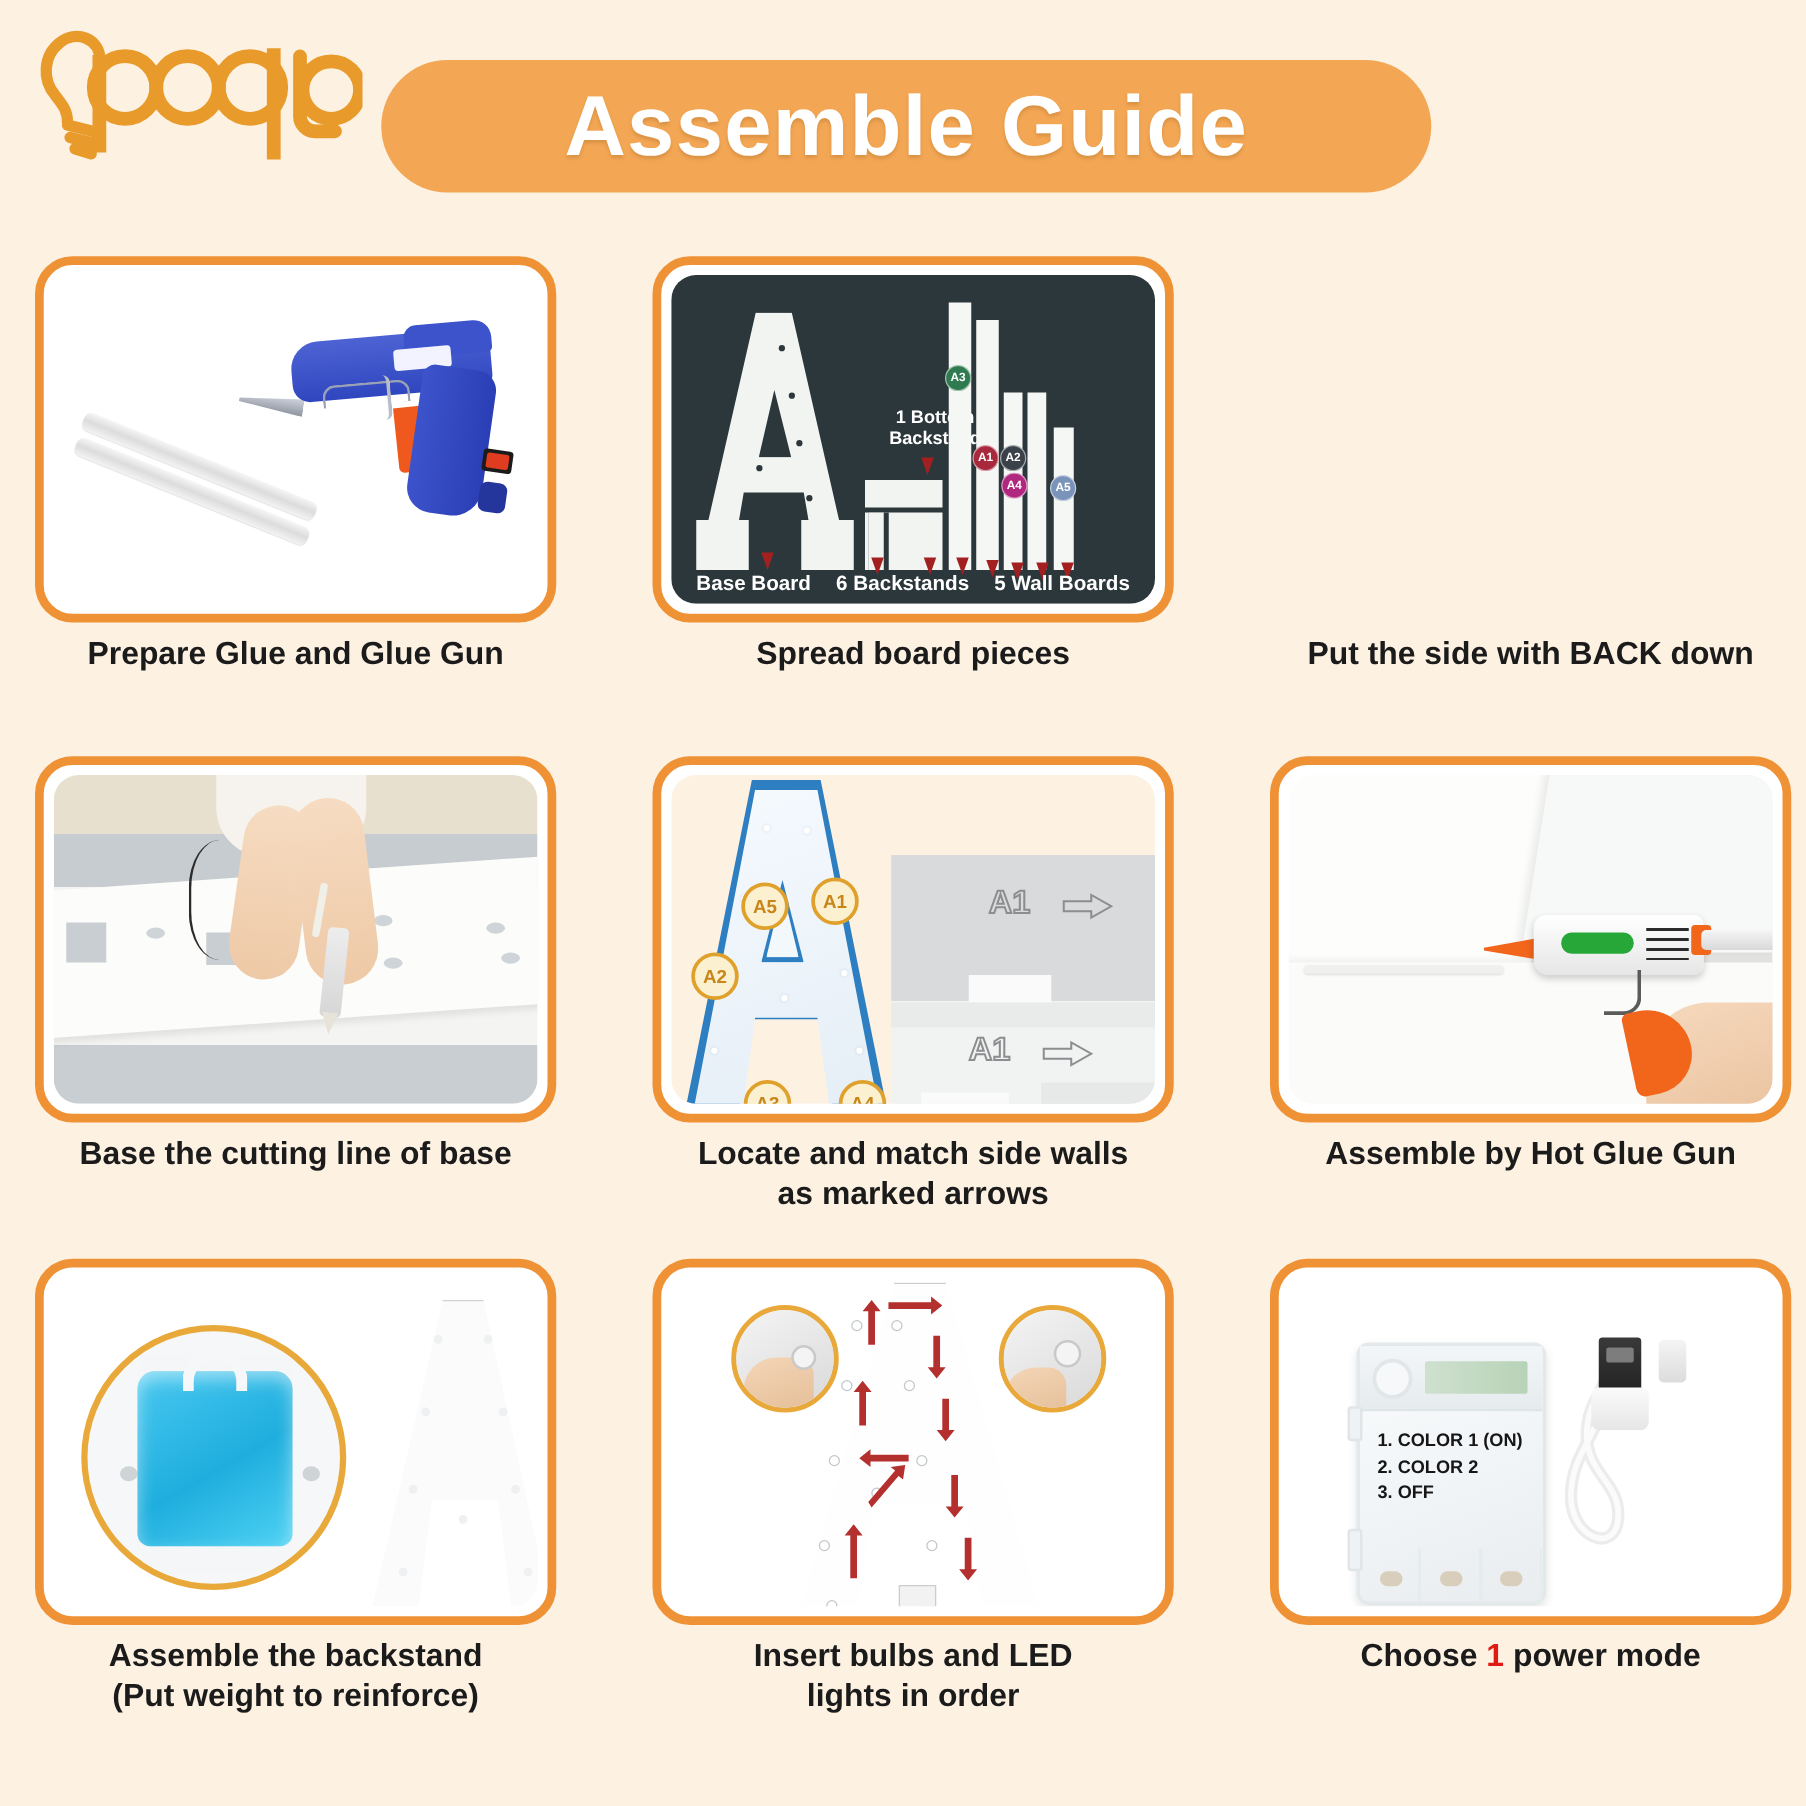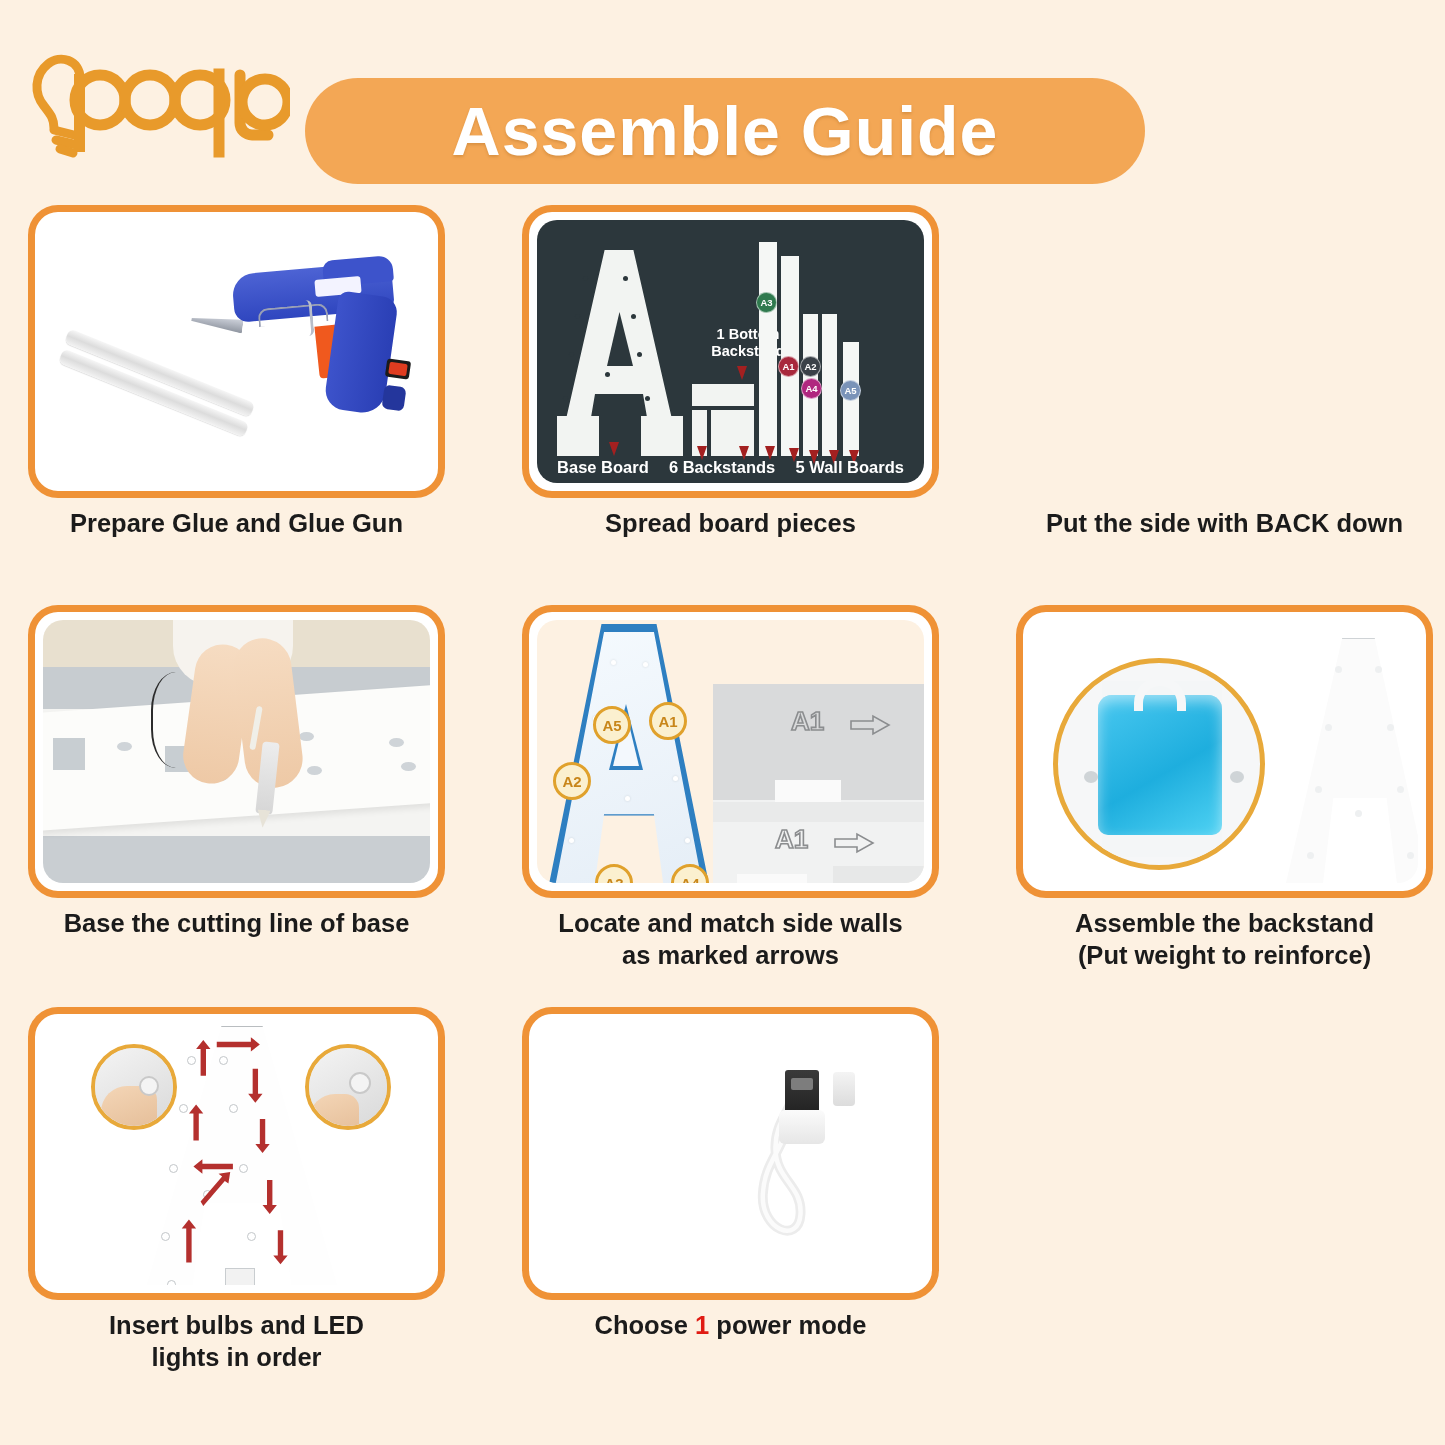--- a/index.html
+++ b/index.html
@@ -5,21 +5,21 @@
   * { box-sizing: border-box; margin: 0; padding: 0; }
   html, body {
     width: 1445px; height: 1445px;
     background: #fdf1e2;
     font-family: "Liberation Sans", sans-serif;
     overflow: hidden;
   }
   .page { position: relative; width: 1445px; height: 1445px; background: #fdf1e2; }
 
   
-  .header { position: absolute; left: 0; top: 0; width: 1445px; height: 185px; margin-top: 30px; }
+  .header { position: absolute; left: 0; top: 0; width: 1445px; height: 185px; }
   .logo { position: absolute; left: 22px; top: 18px; width: 270px; height: 120px; }
   .logo svg { display: block; }
   .title-pill {
     position: absolute; left: 305px; top: 48px;
     width: 840px; height: 106px;
     background: #f3a755; border-radius: 53px;
     display: flex; align-items: center; justify-content: center;
   }
   .title-pill .title-text {
     color: #ffffff;
@@ -380,20 +380,41 @@
             </div>
           </div>
         </div>
       </div>
       <div class="caption">
         <div>Locate and match side walls</div>
         <div>as marked arrows</div>
       </div>
     </div>
 
+    <div class="cell">
+      <div class="card">
+        <div class="card-inner">
+          <div class="p6">
+            <div class="wallboard"></div>
+            <div class="baseboard"></div>
+            <div class="glue-bead"></div>
+            <div class="g-nozzle"></div>
+            <div class="g-body"></div>
+            <div class="g-label"></div>
+            <div class="g-vents"></div>
+            <div class="g-stickcap"></div>
+            <div class="g-stick"></div>
+            <div class="g-hook"></div>
+            <div class="hand"></div>
+            <div class="g-trigger"></div>
+          </div>
+        </div>
+      </div>
+      <div class="caption">Assemble by Hot Glue Gun</div>
+    </div>
 
     <div class="cell">
       <div class="card">
         <div class="card-inner">
           <div class="p8">
             <div class="circ">
               <div class="bs-back"></div>
               <div class="screw" style="left:26px;top:108px"></div>
               <div class="screw" style="left:172px;top:108px"></div>
               <div class="waterbag"></div>
@@ -469,20 +490,36 @@
       <div class="caption">
         <div>Insert bulbs and LED</div>
         <div>lights in order</div>
       </div>
     </div>
 
     <div class="cell">
       <div class="card">
         <div class="card-inner">
           <div class="p9">
+            <div class="battbox">
+              <div class="bb-top"></div>
+              <div class="bb-btn"></div>
+              <div class="bb-chip"></div>
+              <div class="bb-lines">
+                <div>1. COLOR 1 (ON)</div>
+                <div>2. COLOR 2</div>
+                <div>3. OFF</div>
+              </div>
+              <div class="bb-cells"></div>
+              <div class="bb-cell-dot" style="left:16px;bottom:12px"></div>
+              <div class="bb-cell-dot" style="left:64px;bottom:12px"></div>
+              <div class="bb-cell-dot" style="left:112px;bottom:12px"></div>
+              <div class="bb-tab" style="top:48px;"></div>
+              <div class="bb-tab" style="top:146px;height:34px;"></div>
+            </div>
             <svg class="svgfull" viewBox="0 0 400 293">
               <path d="M266 92 C266 140, 238 150, 236 192 C234 232, 276 248, 278 214 C280 182, 250 176, 250 140 C250 116, 262 104, 266 92" fill="none" stroke="#ececec" stroke-width="11" stroke-linecap="round"></path>
               <path d="M266 92 C266 140, 238 150, 236 192 C234 232, 276 248, 278 214 C280 182, 250 176, 250 140 C250 116, 262 104, 266 92" fill="none" stroke="#fbfbfb" stroke-width="5" stroke-linecap="round"></path>
             </svg>
             <div class="usbplug"></div>
             <div class="usbshell"></div>
             <div class="microplug"></div>
           </div>
         </div>
       </div>

